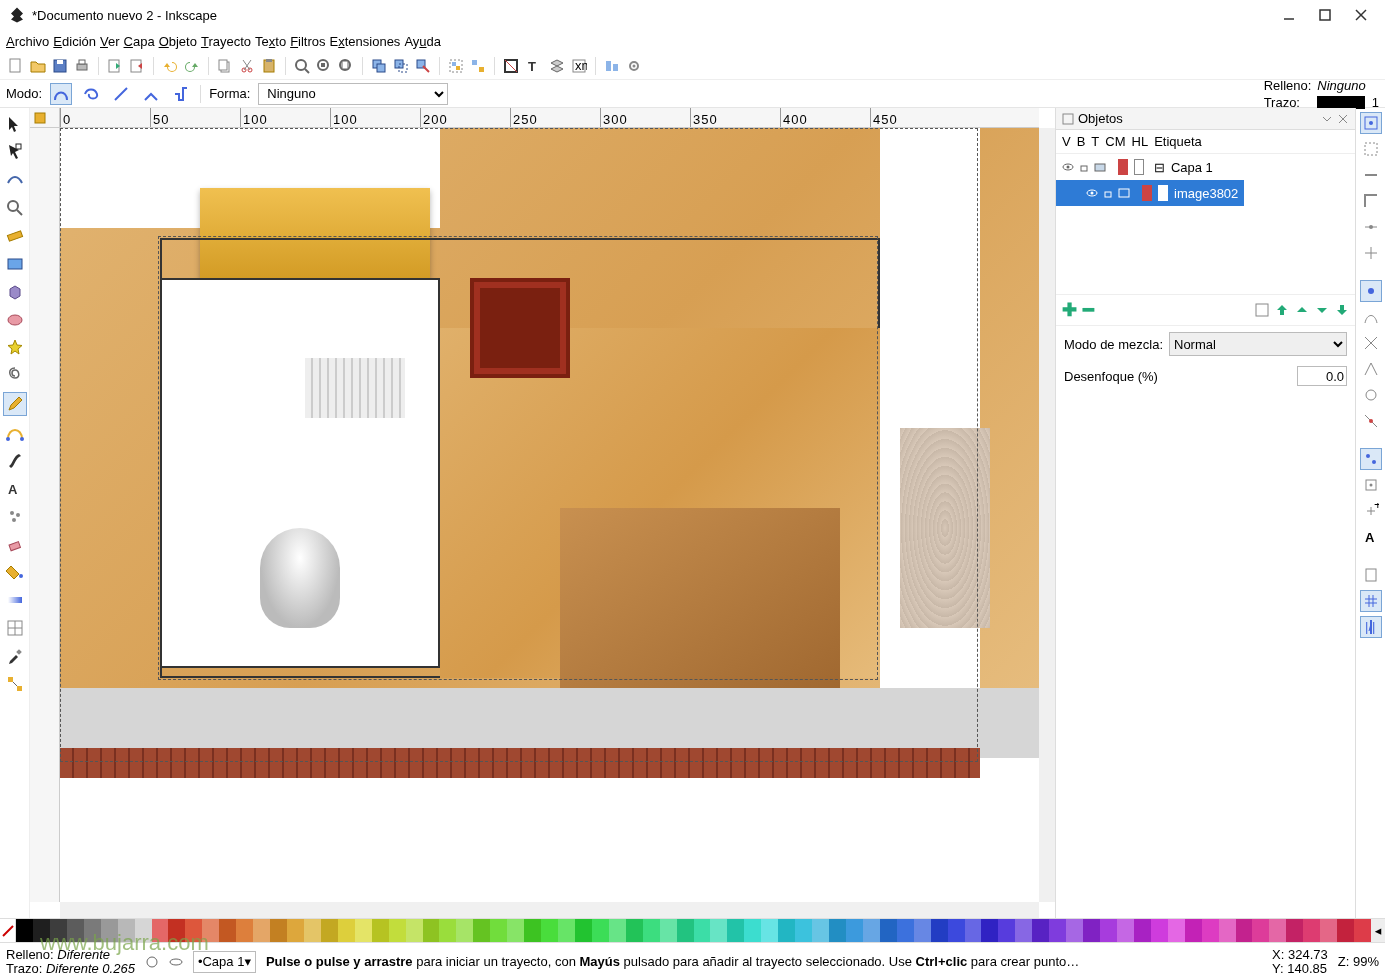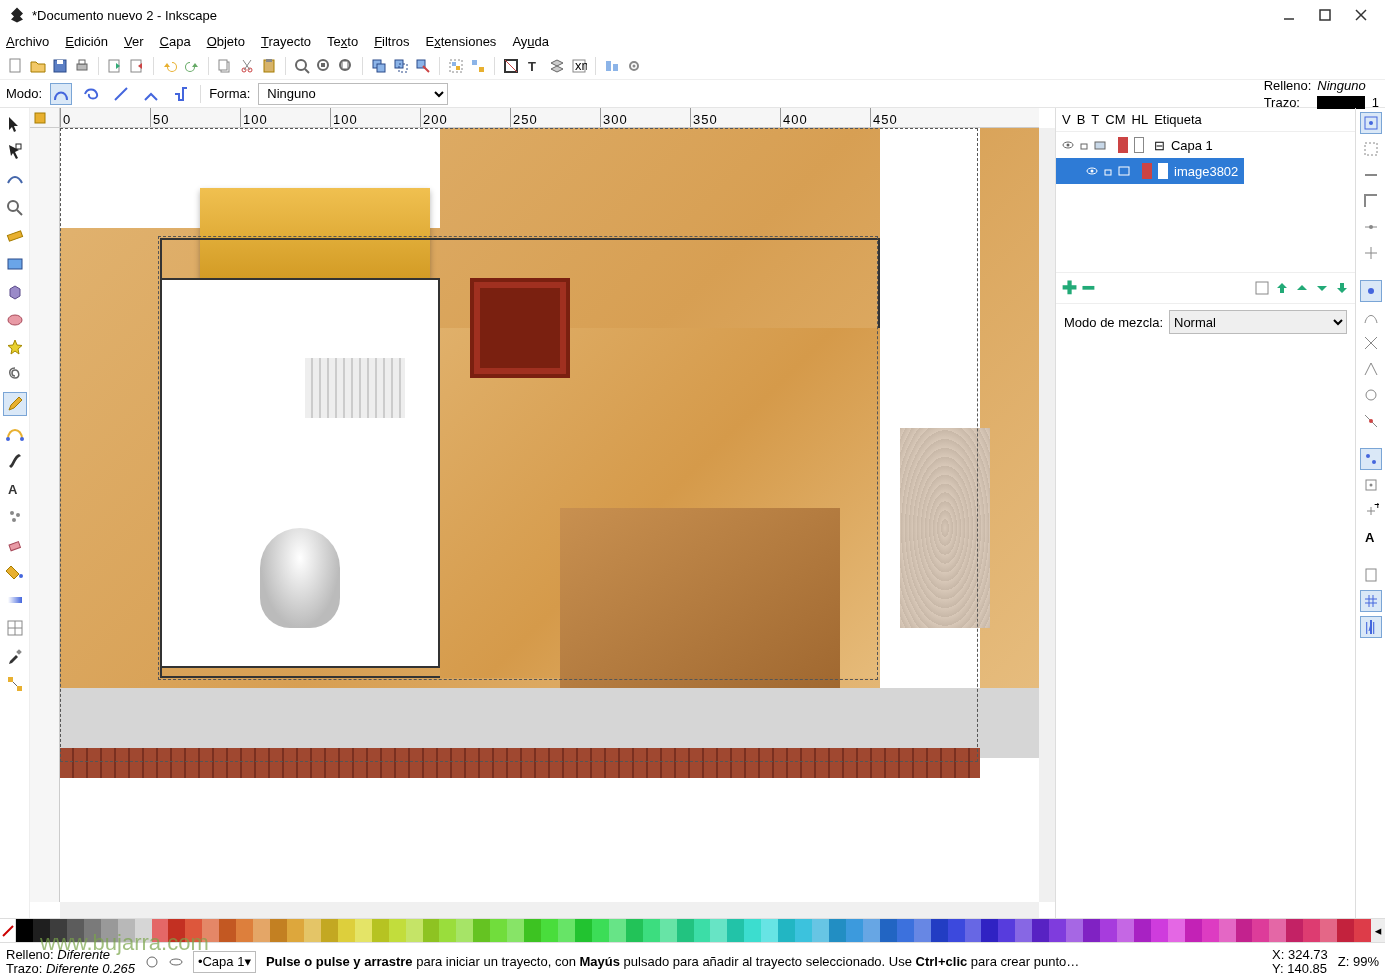--- a/index.html
+++ b/index.html
@@ -2,21 +2,21 @@
 <html><head>
 <meta charset="utf-8">
 <style>
 * { margin: 0; padding: 0; box-sizing: border-box; font-family: "Segoe UI", Tahoma, sans-serif; font-size: 13px; }
 body { background: #fff; width: 1385px; height: 980px; overflow: hidden; display: flex; flex-direction: column; }
 .titlebar { height: 30px; display: flex; align-items: center; padding: 0 8px; }
 .titlebar .logo { width: 18px; height: 18px; margin-right: 6px; }
 .titlebar .title { flex: 1; }
 .titlebar .winbtns { display: flex; gap: 24px; padding-right: 10px; }
 .titlebar .winbtn { width: 12px; height: 12px; }
-.menubar { height: 22px; display: flex; align-items: center; padding: 0 6px; gap: 16px; }
+.menubar { height: 22px; display: flex; align-items: center; padding: 0 6px; gap: 4px; }
 .menubar span { cursor: default; }
 .menubar span u { text-decoration: underline; }
 .cmdbar { height: 28px; display: flex; align-items: center; padding: 2px 6px; gap: 2px; border-bottom: 1px solid #eee; }
 .cmdbar .tb { width: 20px; height: 20px; display: inline-flex; align-items: center; justify-content: center; }
 .cmdbar .sep { width: 1px; height: 18px; background: #ddd; margin: 0 4px; }
 .optbar { height: 28px; display: flex; align-items: center; padding: 2px 6px; gap: 8px; border-bottom: 1px solid #e5e5e5; }
 .optbar select { height: 22px; width: 190px; border: 1px solid #bbb; background: #fff; padding: 0 4px; }
 .optbar .boxed { border: 1px solid #7aa5d6; background: #dae8f7; width: 22px; height: 22px; display:inline-flex;align-items:center;justify-content:center; }
 .optbar .plain { width: 22px; height: 22px; display:inline-flex;align-items:center;justify-content:center; }
 .optbar .spacer { flex: 1; }
@@ -494,20 +494,33 @@
         <div style="position:absolute;left:0;top:620px;width:920px;height:30px;background:repeating-linear-gradient(90deg,#a04830,#a04830 12px,#7a3020 12px,#7a3020 14px)"></div>
         <div class="sel" style="left:98px;top:108px;width:720px;height:444px"></div>
         <div class="sel" style="left:0px;top:0px;width:918px;height:634px"></div>
       </div>
     </div>
     <div class="vscroll"></div>
     <div class="hscroll"></div>
   </div>
 
   <div class="side">
+    <div class="hdr">
+      <svg width="12" height="12">
+          <rect x="1" y="1" width="10" height="10" fill="none" stroke="#888"></rect>
+        </svg>
+      <span class="title">Objetos</span>
+      <svg width="12" height="12">
+          <path d="M2 4l4 4 4-4" stroke="#888" fill="none"></path>
+        </svg>
+      <svg width="12" height="12">
+          <line x1="2" y1="2" x2="10" y2="10" stroke="#888"></line>
+          <line x1="10" y1="2" x2="2" y2="10" stroke="#888"></line>
+        </svg>
+    </div>
     <div class="cols">
       <span>V</span>
         <span>B</span>
         <span>T</span>
       <span>CM</span>
         <span>HL</span>
         <span>Etiqueta</span>
     </div>
     <div class="tree">
       <div class="row">
@@ -580,20 +593,24 @@
           <path d="M7 10L2 5h10z" fill="#2a7"></path>
         </svg>
       <svg width="14" height="14">
           <path d="M7 12l-5-5h3V2h4v5h3z" fill="#2a7"></path>
         </svg>
     </div>
     <div class="prop">
       <div class="line">
         <span>Modo de mezcla:</span>
         <select><option>Normal</option></select>
+      </div>
+      <div class="line">
+        <span style="flex:1">Desenfoque (%)</span>
+        <input type="text" value="0.0" style="">
       </div>
     </div>
   </div>
 
   <div class="snap">
     <span class="sb active">
         <svg width="16" height="16">
           <rect x="2" y="2" width="12" height="12" fill="none" stroke="#46d"></rect>
           <circle cx="8" cy="8" r="2" fill="#46d"></circle>
         </svg>

